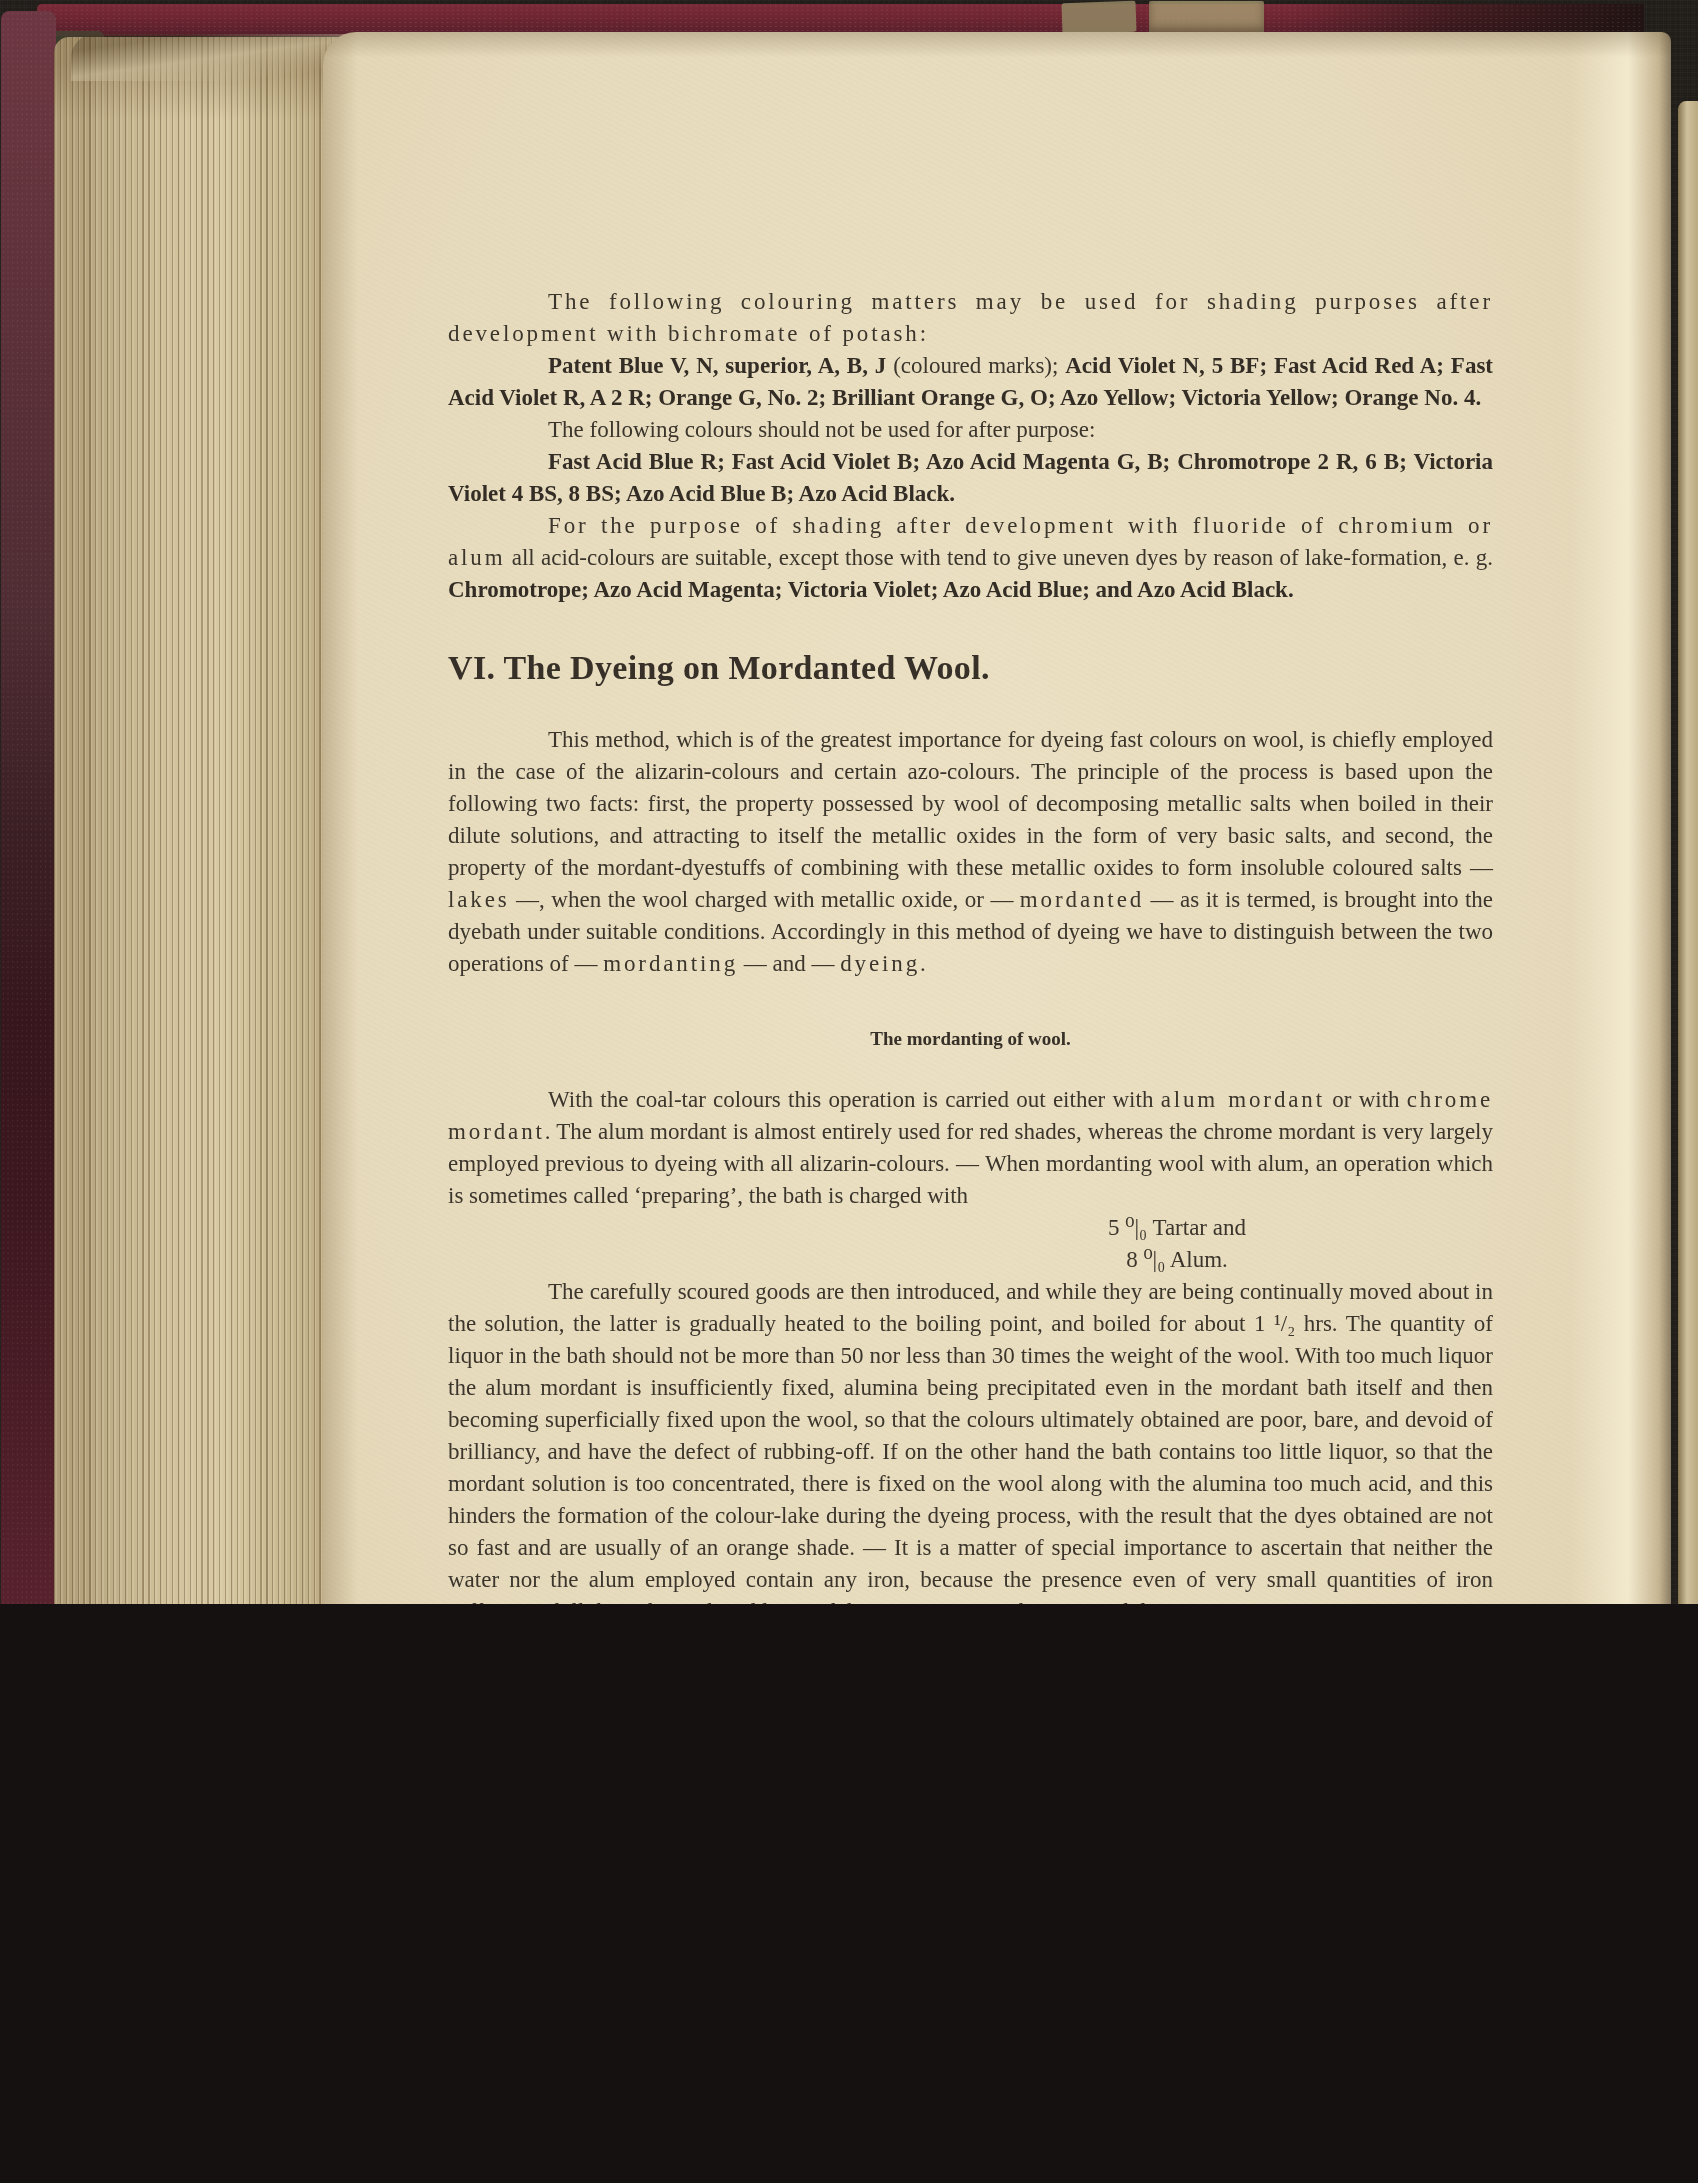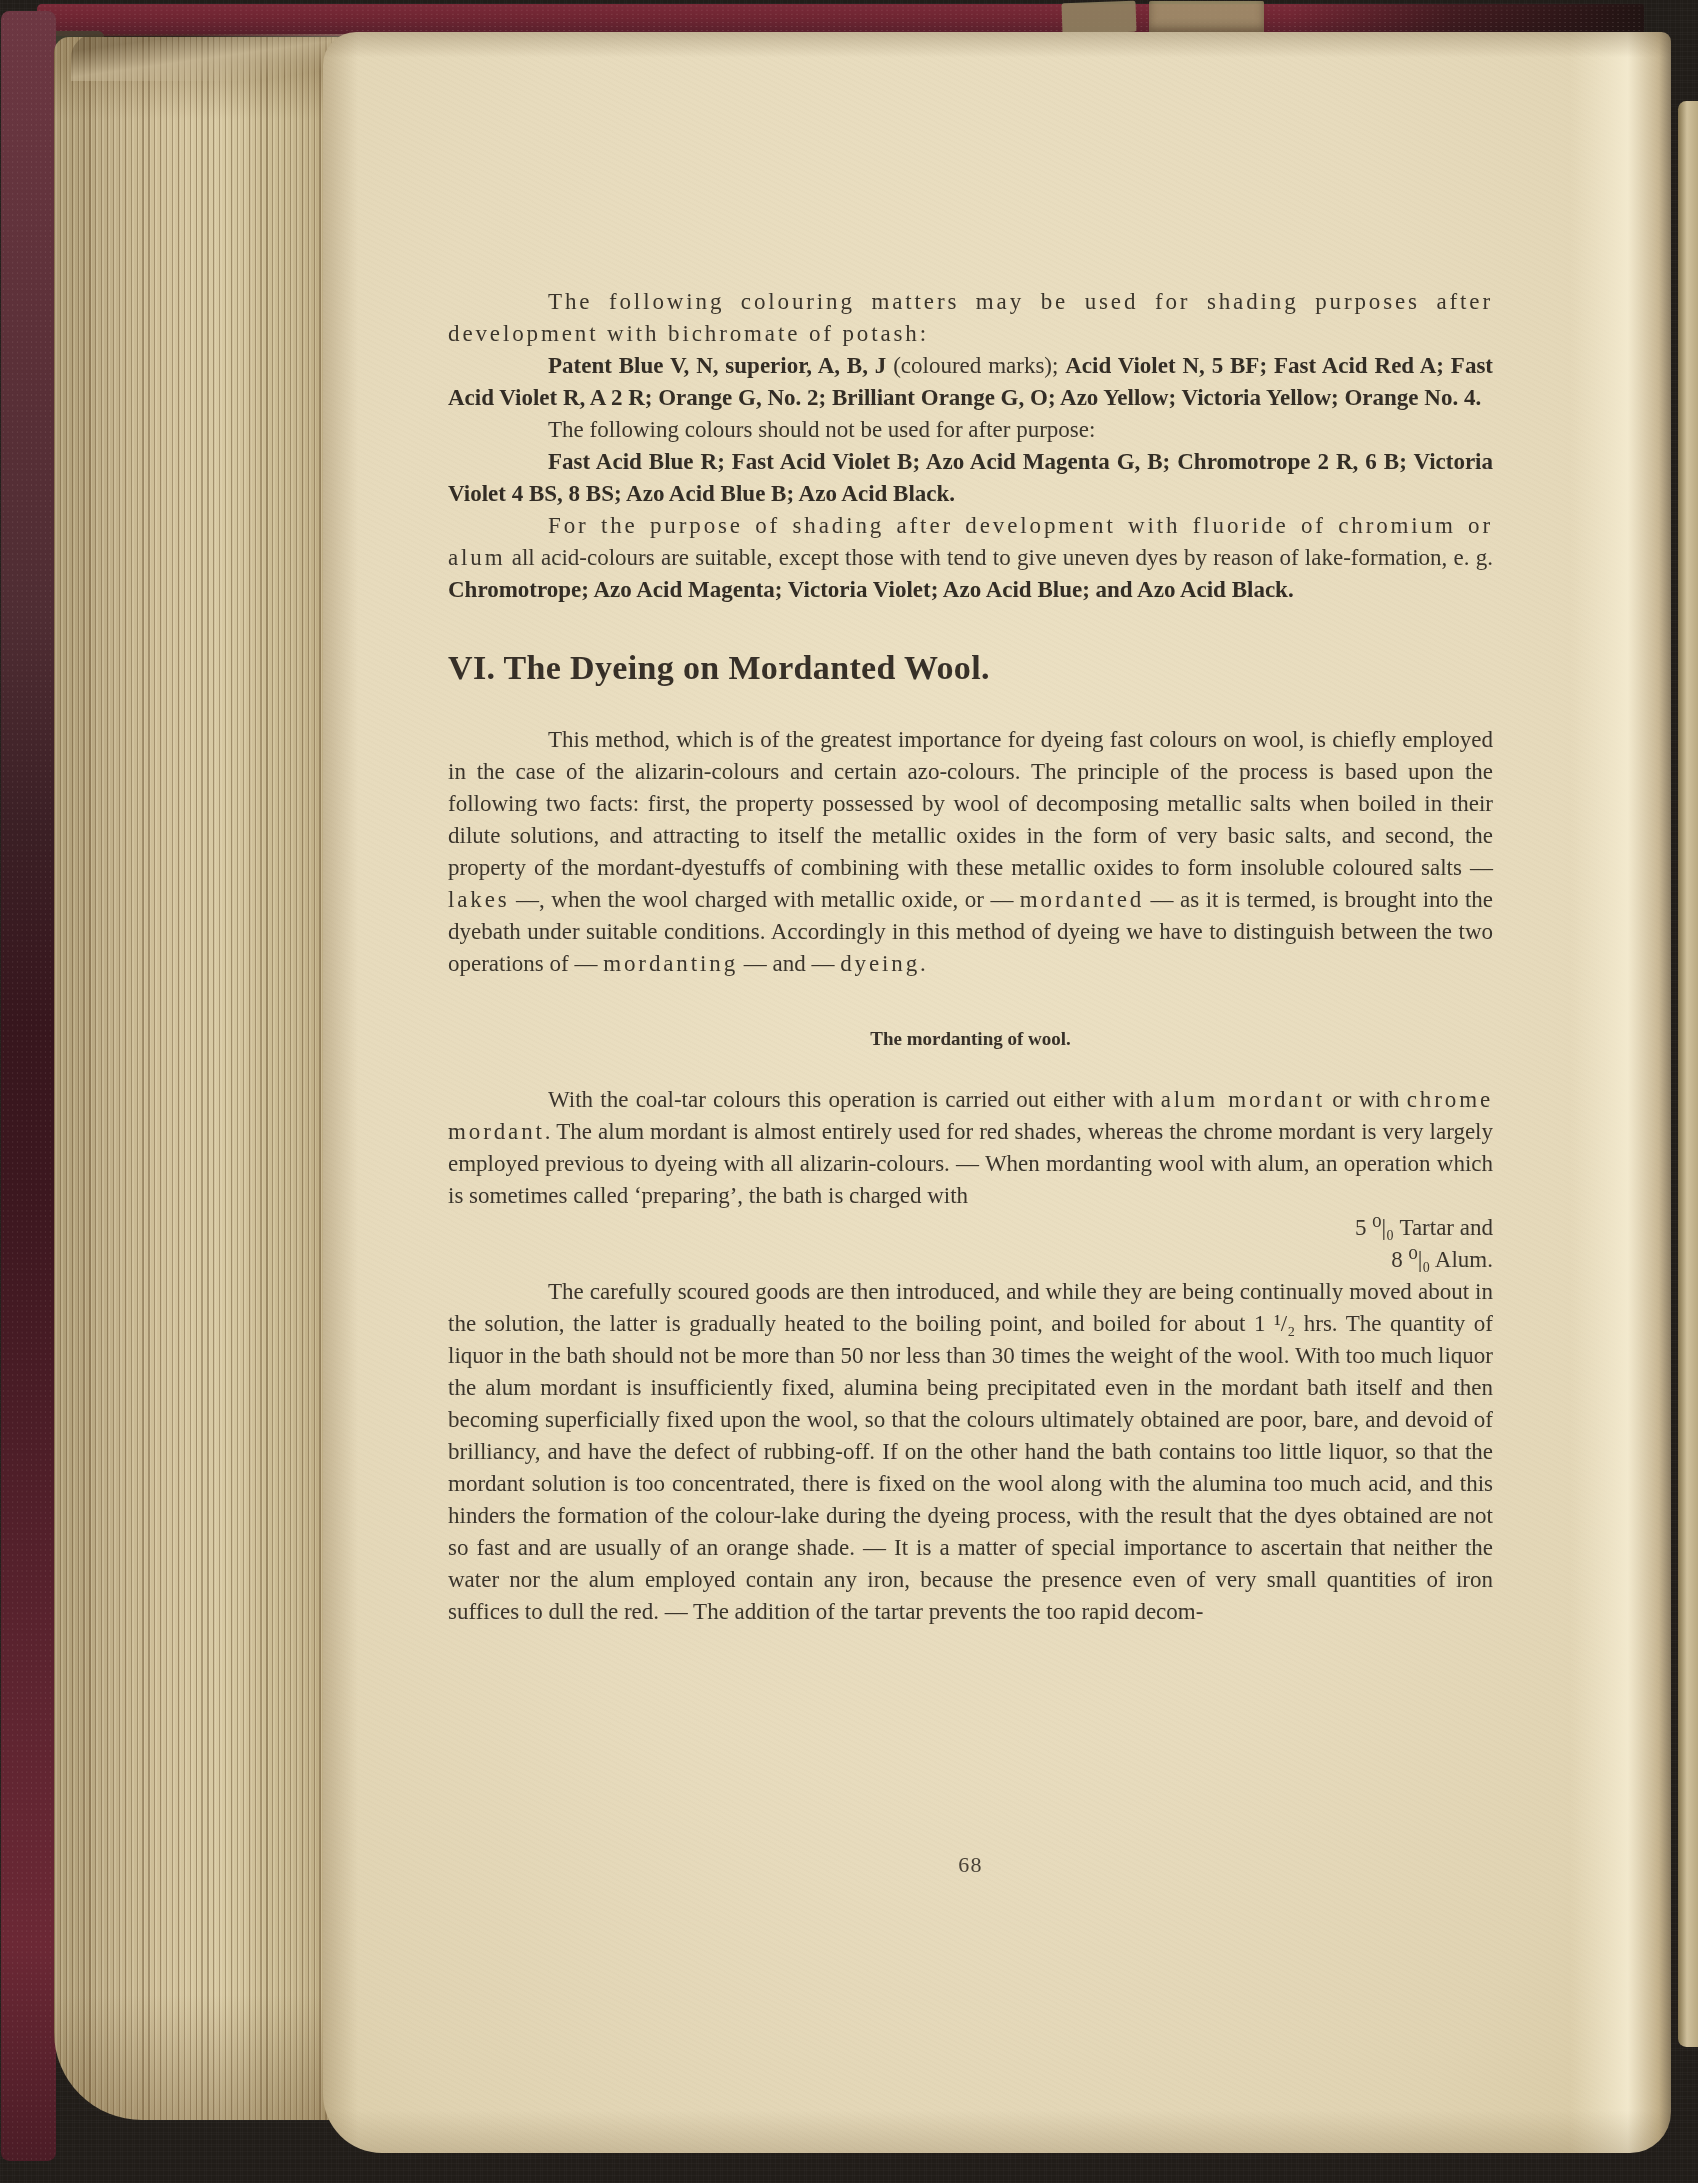--- a/index.html
+++ b/index.html
@@ -1,16 +1,16 @@
 <!DOCTYPE html>
 <html style="font-size:9.4px"><head>
 <meta charset="utf-8">
 <style>
   html,body{margin:0;padding:0;background:#141110;}
-  #stage{position:relative;width:1698px;height:2183px;overflow:hidden;
+  #stage{position:relative;width:1698px;height:1604px;overflow:hidden;
          font-family:"Liberation Serif","DejaVu Serif",serif;}
 
   
   .bg{position:absolute;inset:0;background-color:#211d19;
       background-image:
         repeating-linear-gradient(0deg, rgba(255,255,255,.025) 0 0.6px, transparent 0.6px 2.4px),
         repeating-linear-gradient(90deg, rgba(255,255,255,.02) 0 0.6px, transparent 0.6px 2.4px);}
 
   
   .cover-top{position:absolute;left:37px;top:3.5px;width:1607px;height:32px;border-radius:4.7px 2.4px 2.4px 4.7px;
@@ -69,21 +69,21 @@
   
   .text-col{position:absolute;left:125px;top:254px;width:1045px;
       font-size:23px;line-height:32px;color:#3b352c;text-align:justify;}
   .para{margin:0;text-indent:100px;}
   .para .b{font-weight:bold;color:#332d25;}
   .para .sp{letter-spacing:.125em;}
   .heading{margin:41px 0 35px;text-align:left;font-size:34px;line-height:42px;
       font-weight:bold;color:#373028;text-indent:0;letter-spacing:.01em;}
   .subheading{margin:41px 0 28px;text-align:center;font-size:19px;line-height:35px;
       font-weight:bold;color:#373028;text-indent:0;}
-  .formula{padding-left:413px;text-align:right;}
+  .formula{padding-left:413px;text-align:center;}
   .formula div{white-space:pre;}
   .pagenum{position:absolute;left:125px;top:1820px;width:1045px;text-align:center;
       font-size:22px;color:#494237;letter-spacing:1.2px;}
 </style>
 </head>
 <body>
 
 <div id="stage">
   <div class="bg"></div>
 

